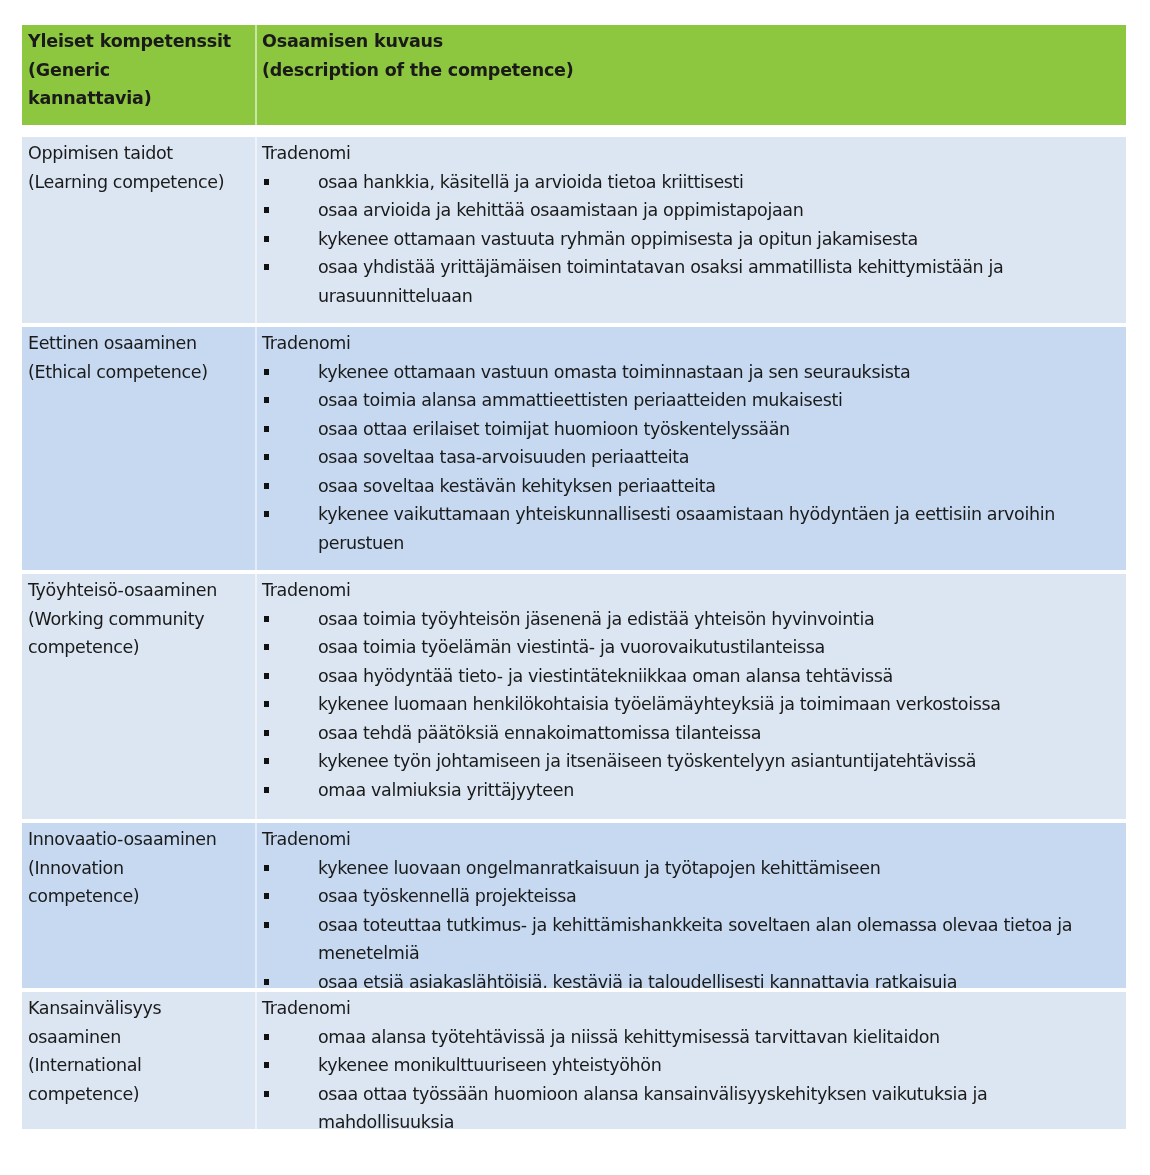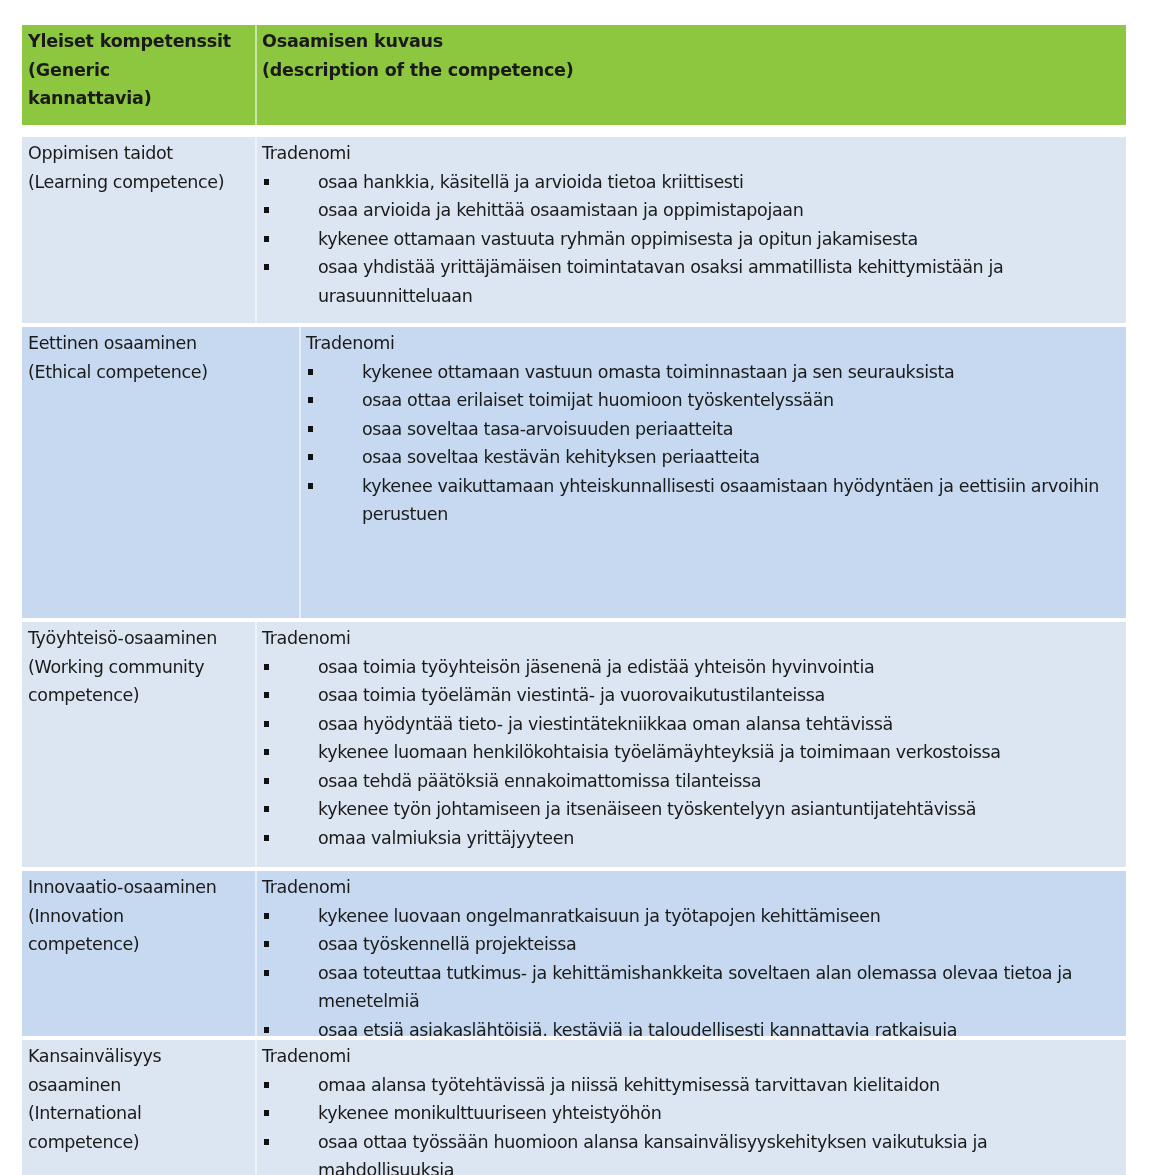--- a/index.html
+++ b/index.html
@@ -15,21 +15,21 @@
   .light { background: #dce6f2; justify-content: flex-end; }
   .dark  { background: #c6d9f1; }
   .light .c2 { border-left-color: #eef3f9; }
   .dark .c2 { border-left-color: #e4edf8; }
   .cell-text { font-size: 17.5px; line-height: 28.5px; letter-spacing: -0.35px; }
   .lbl { display: block; }
   .bullets { list-style: none; margin: 0; padding: 0; }
   .bullets li { position: relative; padding-left: 56px; font-size: 17.5px; line-height: 28.6px; letter-spacing: -0.35px; }
   .bullets li .b { position: absolute; left: 2px; top: 11px; width: 5px; height: 6px; background: #111; }
   .r1 { height: 186px; }
-  .r2 { height: 291px; gap: 44px; }
+  .r2 { height: 243px; }
   .r3 { height: 245px; }
   .r4 { height: 165px; }
   .r5 { height: 137px; }
 </style>
 </head>
 <body>
 
 <div class="table">
 
   <div class="row hdr">
@@ -62,20 +62,21 @@
 
   <div class="row dark r2">
     <div class="c1 cell-text">
       <span class="lbl">Eettinen  osaaminen</span>
       <span class="lbl">(Ethical  competence)</span>
     </div>
     <div class="c2">
       <div class="cell-text">Tradenomi</div>
       <ul class="bullets">
         <li><span class="b"></span><span>kykenee  ottamaan vastuun omasta toiminnastaan  ja sen  seurauksista</span></li>
+        <li><span class="b"></span><span>osaa toimia alansa ammattieettisten  periaatteiden  mukaisesti</span></li>
         <li><span class="b"></span><span>osaa ottaa  erilaiset toimijat huomioon  työskentelyssään</span></li>
         <li><span class="b"></span><span>osaa soveltaa  tasa-arvoisuuden  periaatteita</span></li>
         <li><span class="b"></span><span>osaa soveltaa  kestävän  kehityksen  periaatteita</span></li>
         <li><span class="b"></span><span>kykenee  vaikuttamaan  yhteiskunnallisesti  osaamistaan hyödyntäen  ja eettisiin  arvoihin perustuen</span></li>
       </ul>
     </div>
   </div>
 
   <div class="row light r3">
     <div class="c1 cell-text">

